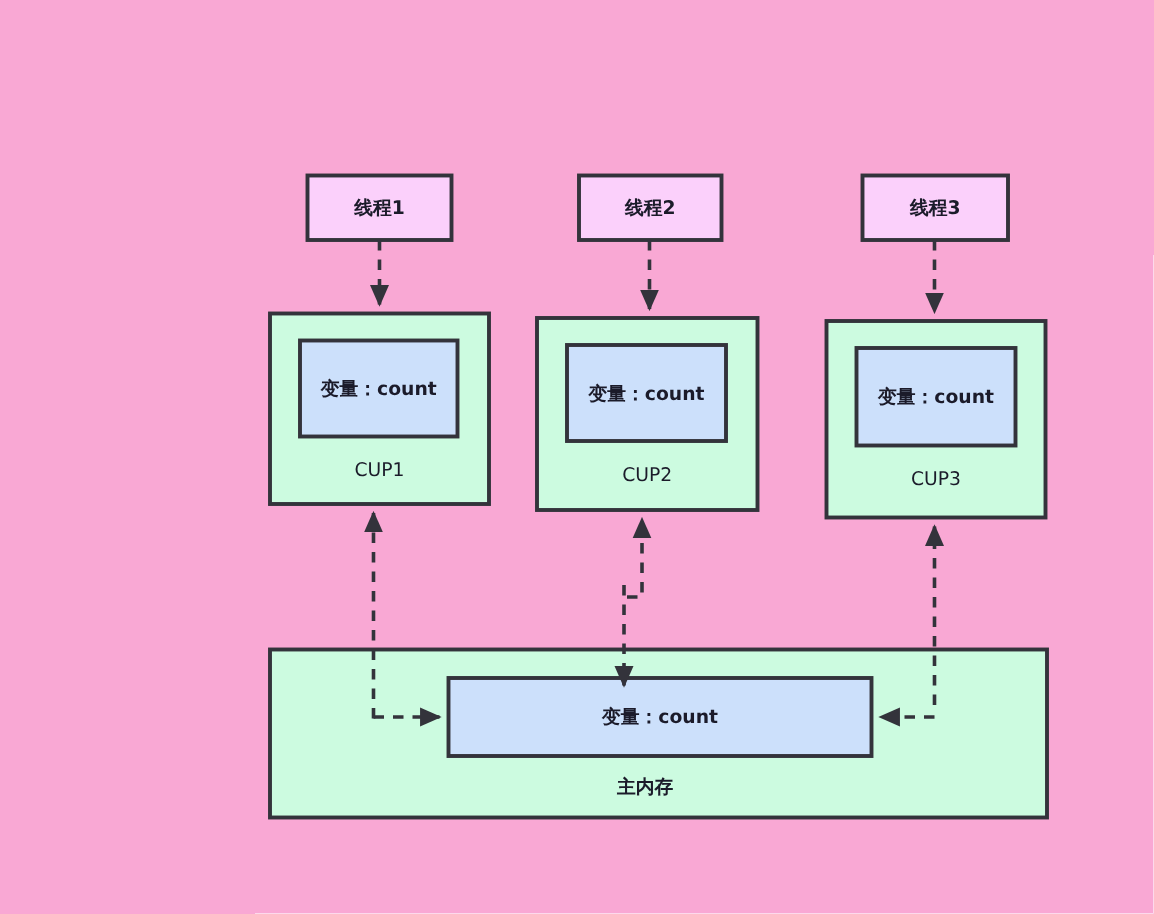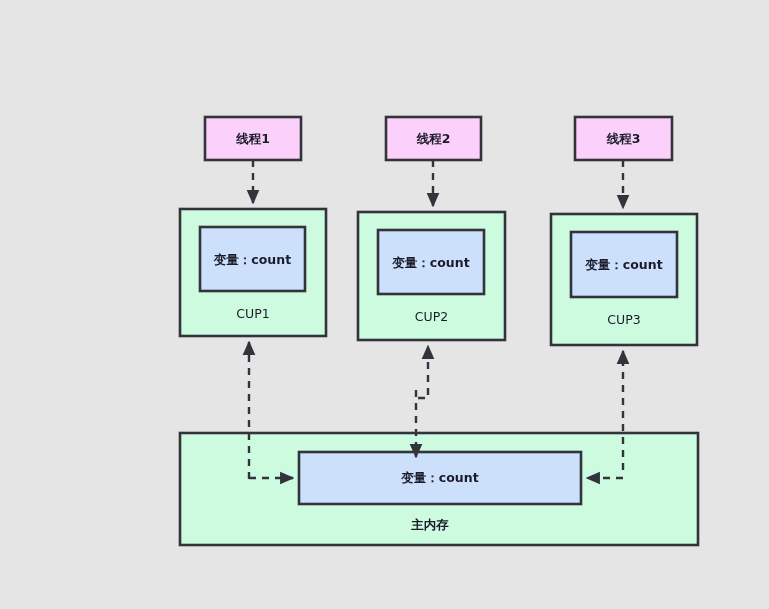--- a/index.html
+++ b/index.html
@@ -10,21 +10,21 @@
   body {
     width: 769px;
     height: 609px;
     overflow: hidden;
     font-family: "DejaVu Sans", "Liberation Sans", sans-serif;
   }
   #canvas {
     position: relative;
     width: 769px;
     height: 609px;
-    background: #e5e5e5;
+    background: #f9a8d4;
   }
   svg.diagram {
     position: absolute;
     left: 0;
     top: 0;
     width: 769px;
     height: 609px;
   }
   .box-label {
     font-family: "DejaVu Sans", "Liberation Sans", sans-serif;

